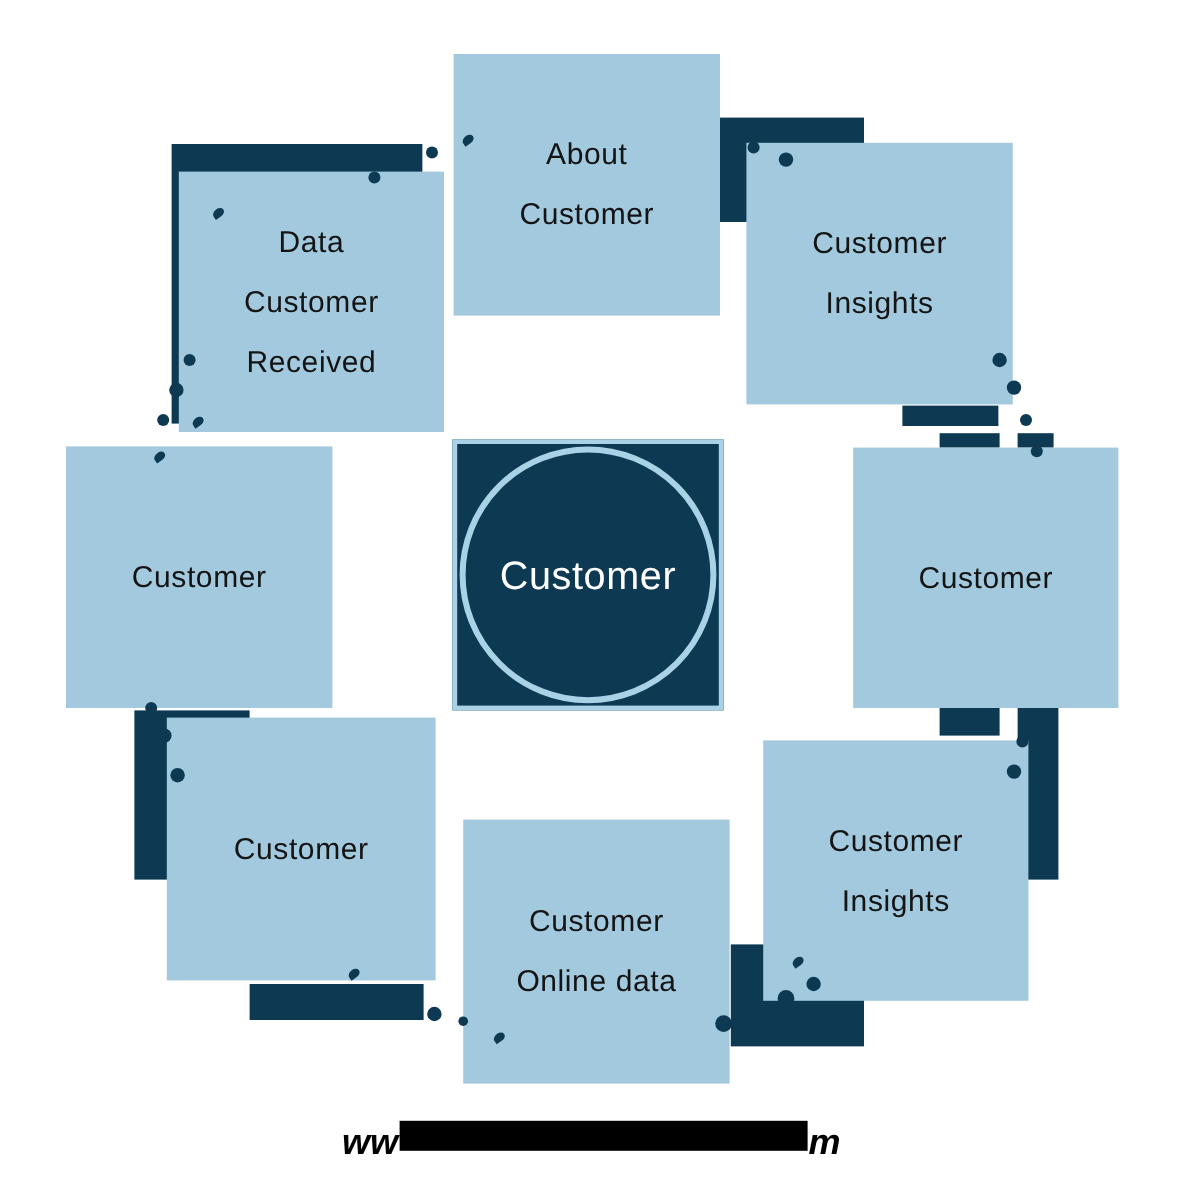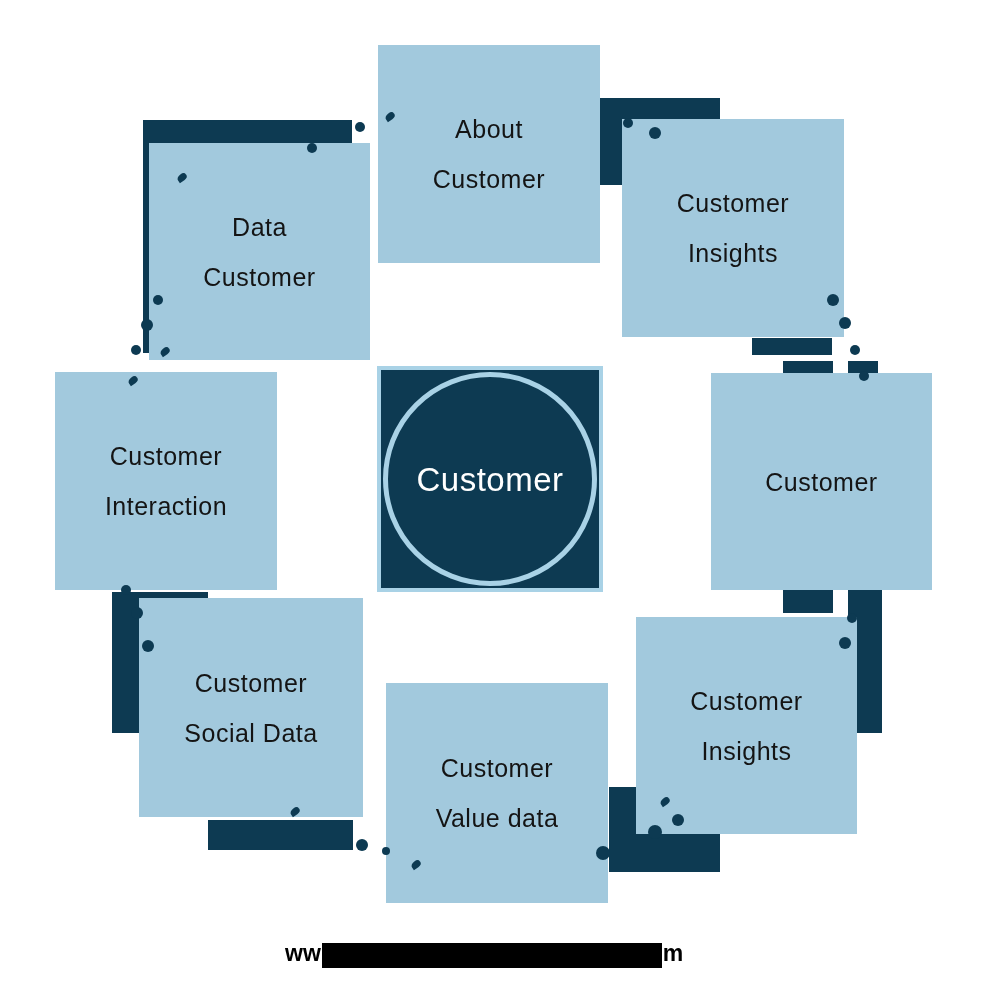--- a/index.html
+++ b/index.html
@@ -45,22 +45,22 @@
     color:var(--center-text);font-size:33px;line-height:53px;text-align:center;
     letter-spacing:0.5px;
   }
   .dot{position:absolute;background:var(--shadow);border-radius:50%;z-index:4;}
   .tick{
     position:absolute;width:10px;height:7px;background:var(--shadow);
     border-radius:70% 60% 60% 0;transform:rotate(-35deg);z-index:4;
   }
   .watermark{
     position:absolute;left:285px;top:934px;z-index:3;
-    display:flex;align-items:flex-end;
-    color:var(--watermark);font-size:23px;font-weight:700;line-height:38px;
+    display:flex;
+    color:var(--watermark);font-size:30px;font-weight:700;line-height:38px;font-style:italic;
   }
   .watermark .redaction-bar{
     width:340px;height:25px;background:var(--watermark);margin:0 1px 4px 1px;
   }
 </style>
 </head>
 <body>
 
 <div id="canvas">
 
@@ -84,36 +84,35 @@
     <span>Customer</span>
   </div>
 
   <div class="node n-location">
     <span>Customer</span>
     <span>Insights</span>
   </div>
 
   <div class="node n-online">
     <span>Customer</span>
-    <span>Value data</span>
+    <span>Online data</span>
   </div>
 
   <div class="node n-social">
     <span>Customer</span>
-    <span>Social Data</span>
   </div>
 
   <div class="node n-interaction">
     <span>Customer</span>
-    <span>Interaction</span>
   </div>
 
   <div class="node n-what">
     <span>Data</span>
     <span>Customer</span>
+    <span>Received</span>
   </div>
 
   <div class="watermark">
     <span>ww</span>
     <span class="redaction-bar"></span>
     <span>m</span>
   </div>
 
 <div class="shadow-rect" style="left: 143px; top: 120px; width: 209px; height: 233px;"></div>
     <div class="shadow-rect" style="left: 600px; top: 98px; width: 120px; height: 87px;"></div>

